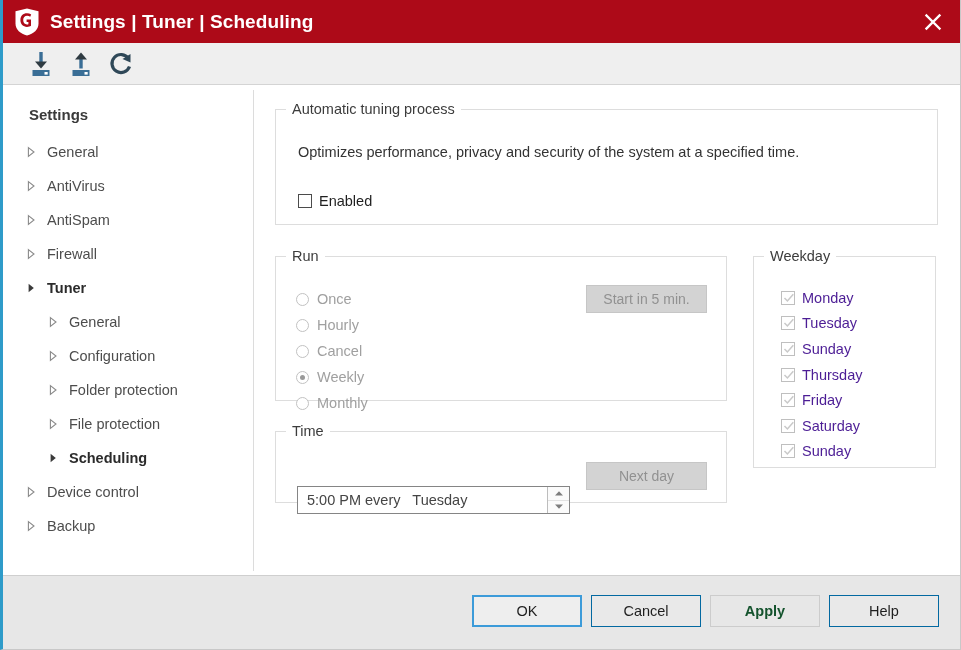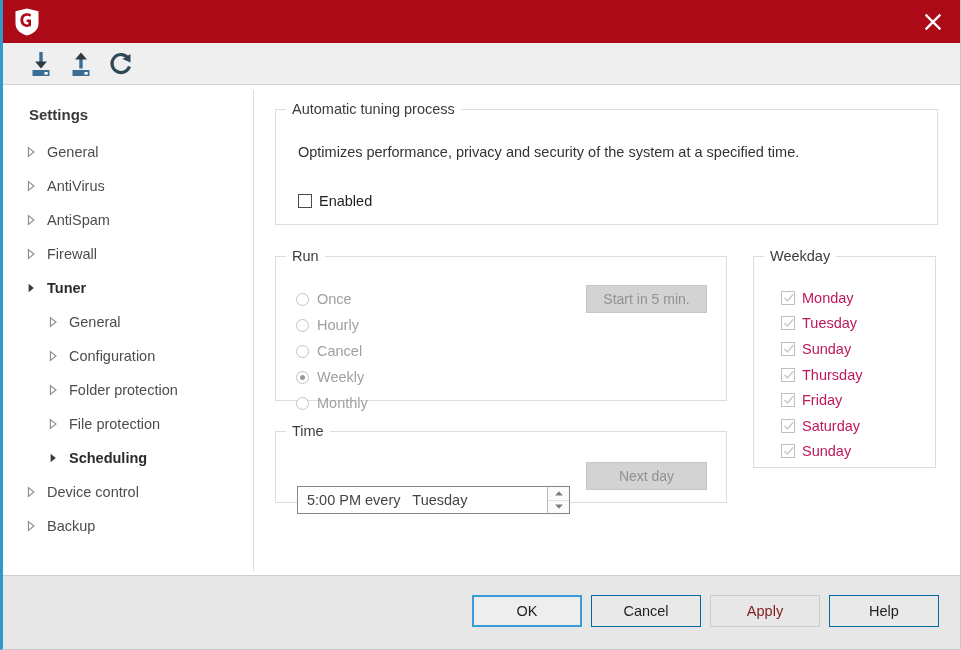--- a/index.html
+++ b/index.html
@@ -224,21 +224,21 @@
     border-radius: 50%;
     background: #9a9a9a;
   }
 
   .week-list { position: absolute; left: 27px; top: 21px; }
   .week-row {
     display: flex;
     align-items: center;
     height: 25.6px;
     font-size: 14.5px;
-    color: #be185d;
+    color: #4c1d95;
     cursor: pointer;
   }
 
   
   .btn-disabled {
     position: absolute;
     box-sizing: border-box;
     background: #d3d3d3;
     border: 1px solid #c6c6c6;
     color: #919191;
@@ -320,38 +320,40 @@
     color: #1f1f1f;
     cursor: pointer;
   }
   .fbtn.default {
     border: 1px solid #3c9bd9;
     outline: 1px solid #3c9bd9;
     outline-offset: -2px;
     background: #eeeeee;
   }
   .fbtn.disabled {
-    color: #7f1d1d;
+    color: #14532d;
     border-color: #cccccc;
     background: #e7e7e7;
     cursor: default;
+    font-weight: bold;
   }
 </style>
 </head>
 <body>
 
 <div id="app">
 
   <div class="titlebar">
     <span class="logo">
       <svg viewBox="0 0 26 28" width="26" height="28">
         <path d="M13 0.5 L24.5 3.2 L24.5 15.5 C24.5 21.6 19.6 25.8 13 27.5 C6.4 25.8 1.5 21.6 1.5 15.5 L1.5 3.2 Z" fill="#ffffff"></path>
         <path d="M13 5.3 C9.1 5.3 6.4 8.0 6.4 12.1 C6.4 16.2 9.1 18.9 13 18.9 C14.6 18.9 16.0 18.5 17.0 17.8 L17.0 11.4 L12.6 11.4 L12.6 13.9 L14.4 13.9 L14.4 16.2 C14.0 16.35 13.5 16.4 13.0 16.4 C10.6 16.4 9.2 14.7 9.2 12.1 C9.2 9.5 10.7 7.8 13.1 7.8 C14.3 7.8 15.3 8.15 16.2 8.8 L17.2 6.5 C16.0 5.7 14.6 5.3 13 5.3 Z" fill="#ad0a18"></path>
       </svg>
     </span>
+    <span class="titlebar-text">Settings | Tuner | Scheduling</span>
     <span class="titlebar-spacer"></span>
     <span class="close-button">
       <svg viewBox="0 0 20 20" width="20" height="20">
         <path d="M3.5 3.5 L16.5 16.5 M16.5 3.5 L3.5 16.5" stroke="#ffffff" stroke-width="2.4" stroke-linecap="square"></path>
       </svg>
     </span>
   </div>
 
   <div class="toolbar">
     <span class="tool-btn">

